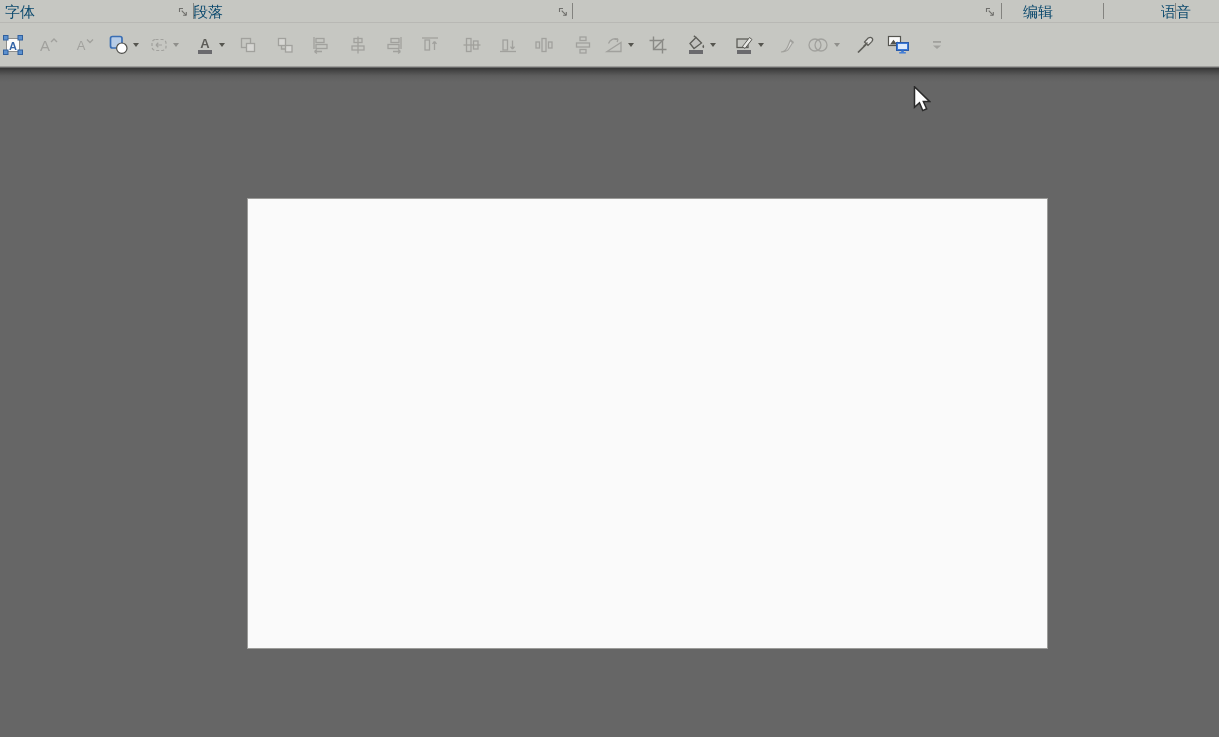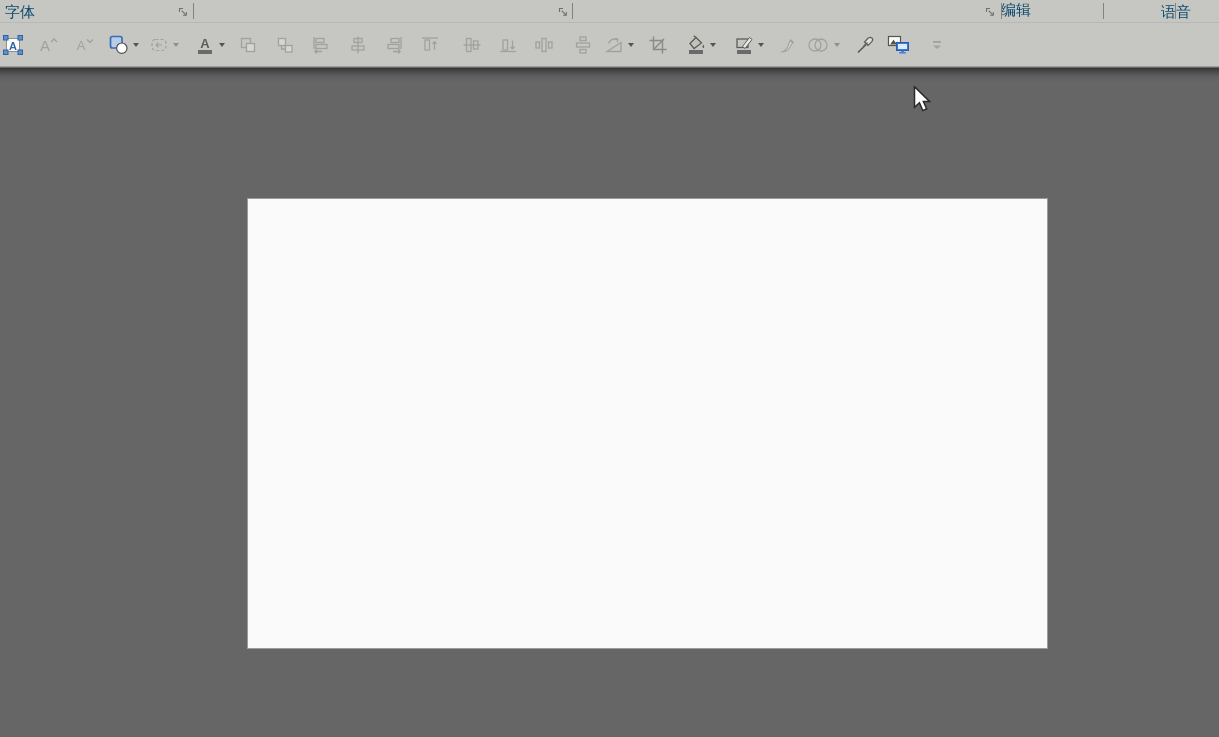--- a/index.html
+++ b/index.html
@@ -35,21 +35,22 @@
   #cursor { position:absolute; left:913px; top:18px; pointer-events:none; }
 </style>
 </head>
 <body>
 
 <div id="app">
 
   <div id="ribbon">
 
     <span class="grp-label" style="left:5px;">字体</span>
-    <span class="grp-label" style="left:1001px; width:102px;font-family:Liberation Mono, monospace;">编辑</span>
+    <span class="grp-label" style="left:193px; width:379px; padding-right:20px;">段落</span>
+    <span class="grp-label" style="left:1023px; width:102px;">编辑</span>
     <span class="grp-label" style="left:1161px; width:72px;">语音</span>
 
     <span class="launcher" style="left:177px;">
       <svg width="12" height="12" viewBox="0 0 12 12" fill="none" stroke="#6f6f6c" stroke-width="1.1">
           <path d="M2.5,6 V2.5 H6"></path>
           <path d="M4.7,4.7 L9.3,9.3"></path>
           <path d="M9.3,9.3 V6.1 M9.3,9.3 H6.1"></path>
         </svg>
     </span>
     <span class="launcher" style="left:557px;">

